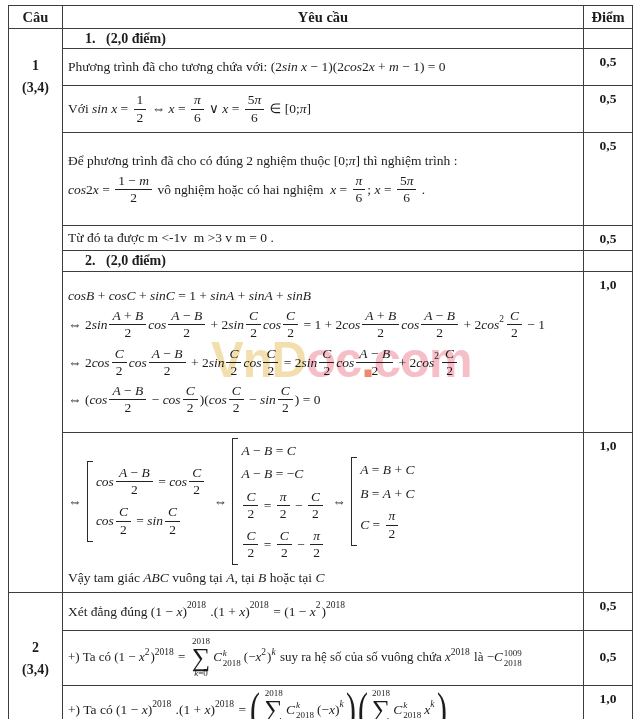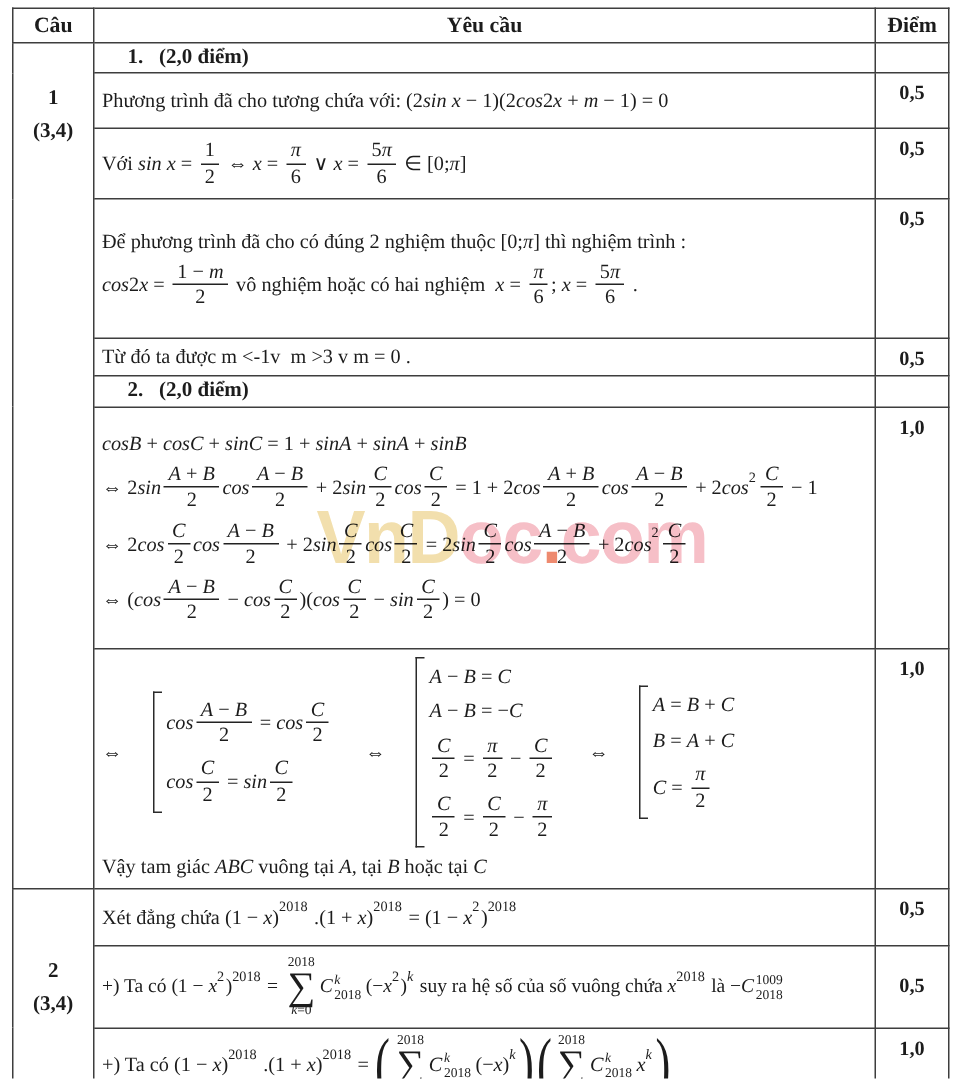--- a/index.html
+++ b/index.html
@@ -38,21 +38,21 @@
   .fr .d { line-height:1.2; padding:0 3px; }
 
   .sup { font-size:9.5px; position:relative; top:-6px; margin:0 1px 0 0; }
 
   .ss { display:inline-flex; flex-direction:column; align-items:flex-start; font-size:9px; line-height:1.15; margin:0 3px 0 1px; }
 
   .sum { display:inline-flex; flex-direction:column; align-items:center; margin:0 3px; }
   .sum .lim { font-size:9px; line-height:1.1; }
   .sum .sg { font-size:26px; line-height:0.85; }
 
-  .arr { display:inline-flex; flex-direction:column; align-items:flex-start; row-gap:6px; position:relative; padding:4px 2px 4px 9px; margin:0 17px; }
+  .arr { display:inline-flex; flex-direction:column; align-items:flex-start; row-gap:6px; position:relative; padding:4px 2px 4px 9px; margin:0 2px; }
   .arr::before { content:""; position:absolute; left:0; top:0; bottom:0; width:5px;
     border:1.6px solid #2a2a2a; border-right:none; }
   .aline { display:inline-flex; align-items:center; }
 
   .bp { font-size:48px; line-height:0; height:16px; display:inline-flex; align-items:center;
     transform:scaleX(0.62); font-weight:400; margin:0 -2px; }
 
   .wm {
     position:absolute; left:211px; top:331px; z-index:5; pointer-events:none;
     font-family:"Liberation Sans", sans-serif; font-weight:bold; font-size:49px;
@@ -367,21 +367,21 @@
           </td>
       <td class="diem">1,0</td>
     </tr>
     <tr style="height:38px">
       <td class="cau q2" rowspan="3">
         <div>2</div>
         <div>(3,4)</div>
       </td>
       <td class="ct">
             <div class="fline">
-              <span class="pt">Xét đẳng chứa </span>
+              <span class="pt">Xét đẳng đúng </span>
               <span class="mt">(1 − <i>x</i>)</span>
               <span class="sup">2018</span>
               <span class="mt"> .(1 + <i>x</i>)</span>
               <span class="sup">2018</span>
               <span class="mt"> = (1 − <i>x</i></span>
               <span class="sup">2</span>
               <span class="mt">)</span>
               <span class="sup">2018</span>
             </div>
           </td>

